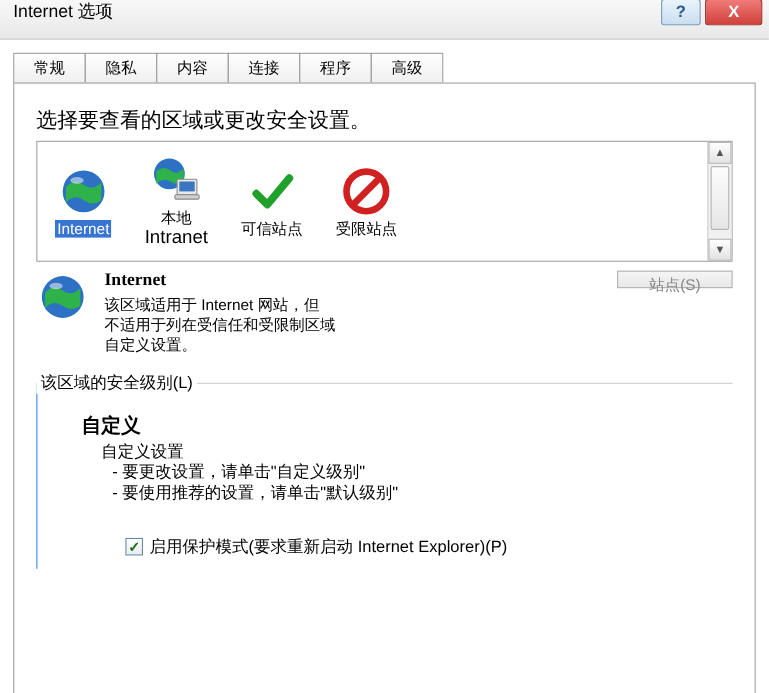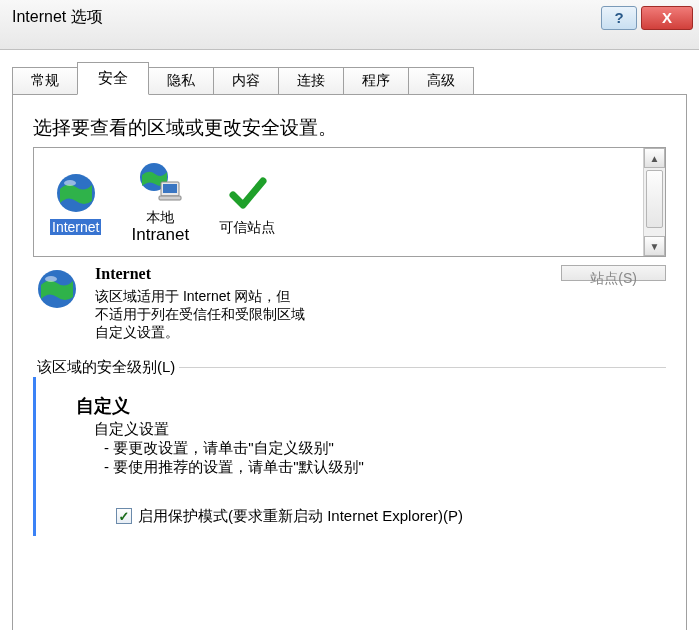--- a/index.html
+++ b/index.html
@@ -7,21 +7,21 @@
   font-family: "Microsoft YaHei", Tahoma, sans-serif;
   font-size: 13px;
   background: #fff;
   width: 699px;
   height: 630px;
   overflow: hidden;
 }
 .titlebar {
   background: linear-gradient(#f8f8f8, #e8e8e8);
   border-bottom: 1px solid #c0c0c0;
-  height: 50px;
+  height: 36px;
   display: flex;
   align-items: center;
   padding: 0 6px 14px 12px;
 }
 .titlebar .title {
   flex: 1;
   font-size: 16px;
   color: #000;
 }
 .win-btn {
@@ -163,21 +163,21 @@
 }
 .fieldset-label {
   font-size:15px;
   background:#fff;
   display:inline-block;
   padding:0 4px;
   position:relative;
   z-index:1;
 }
 .fieldset-box {
-  border-left:3px solid #3b82f6;
+  border-left:1px solid #3b82f6;
   border-top:1px solid #d0d0d0;
   margin-top:-10px;
   padding: 26px 16px 10px 40px;
 }
 .custom-hd {
   font-family: "SimHei","Microsoft YaHei",sans-serif;
   font-weight:bold; font-size:18px; margin-bottom:2px;
 }
 .custom-sub { font-size:15px; margin-left:18px; }
 .custom-li { font-size:15px; margin-left:28px; }
@@ -191,21 +191,20 @@
 <body>
 
 <div class="titlebar">
   <div class="title">Internet 选项</div>
   <div class="win-btn win-help">?</div>
   <div class="win-btn win-close">X</div>
 </div>
 
 <div class="tabs">
   <div class="tab">常规</div>
-  <div class="tab active">安全</div>
   <div class="tab">隐私</div>
   <div class="tab">内容</div>
   <div class="tab">连接</div>
   <div class="tab">程序</div>
   <div class="tab">高级</div>
 </div>
 
 <div class="tabpanel">
   <div class="section-label">选择要查看的区域或更改安全设置。</div>
 
@@ -239,20 +238,29 @@
 
       <div class="zone">
         <div class="ic">
           <svg width="44" height="44" viewBox="0 0 44 44">
             <path d="M8 24 L18 34 L38 10" stroke="#1fa02a" stroke-width="7" fill="none" stroke-linecap="round" stroke-linejoin="round"></path>
           </svg>
         </div>
         <div class="lbl">可信站点</div>
       </div>
 
+      <div class="zone">
+        <div class="ic">
+          <svg width="44" height="44" viewBox="0 0 44 44">
+            <circle cx="22" cy="22" r="18" fill="none" stroke="#d02020" stroke-width="6"></circle>
+            <line x1="10" y1="34" x2="34" y2="10" stroke="#d02020" stroke-width="6"></line>
+          </svg>
+        </div>
+        <div class="lbl">受限站点</div>
+      </div>
 
     </div>
     <div class="scroll">
       <div class="scroll-btn">▲</div>
       <div class="scroll-track">
         <div class="scroll-thumb"></div>
       </div>
       <div class="scroll-btn">▼</div>
     </div>
   </div>

